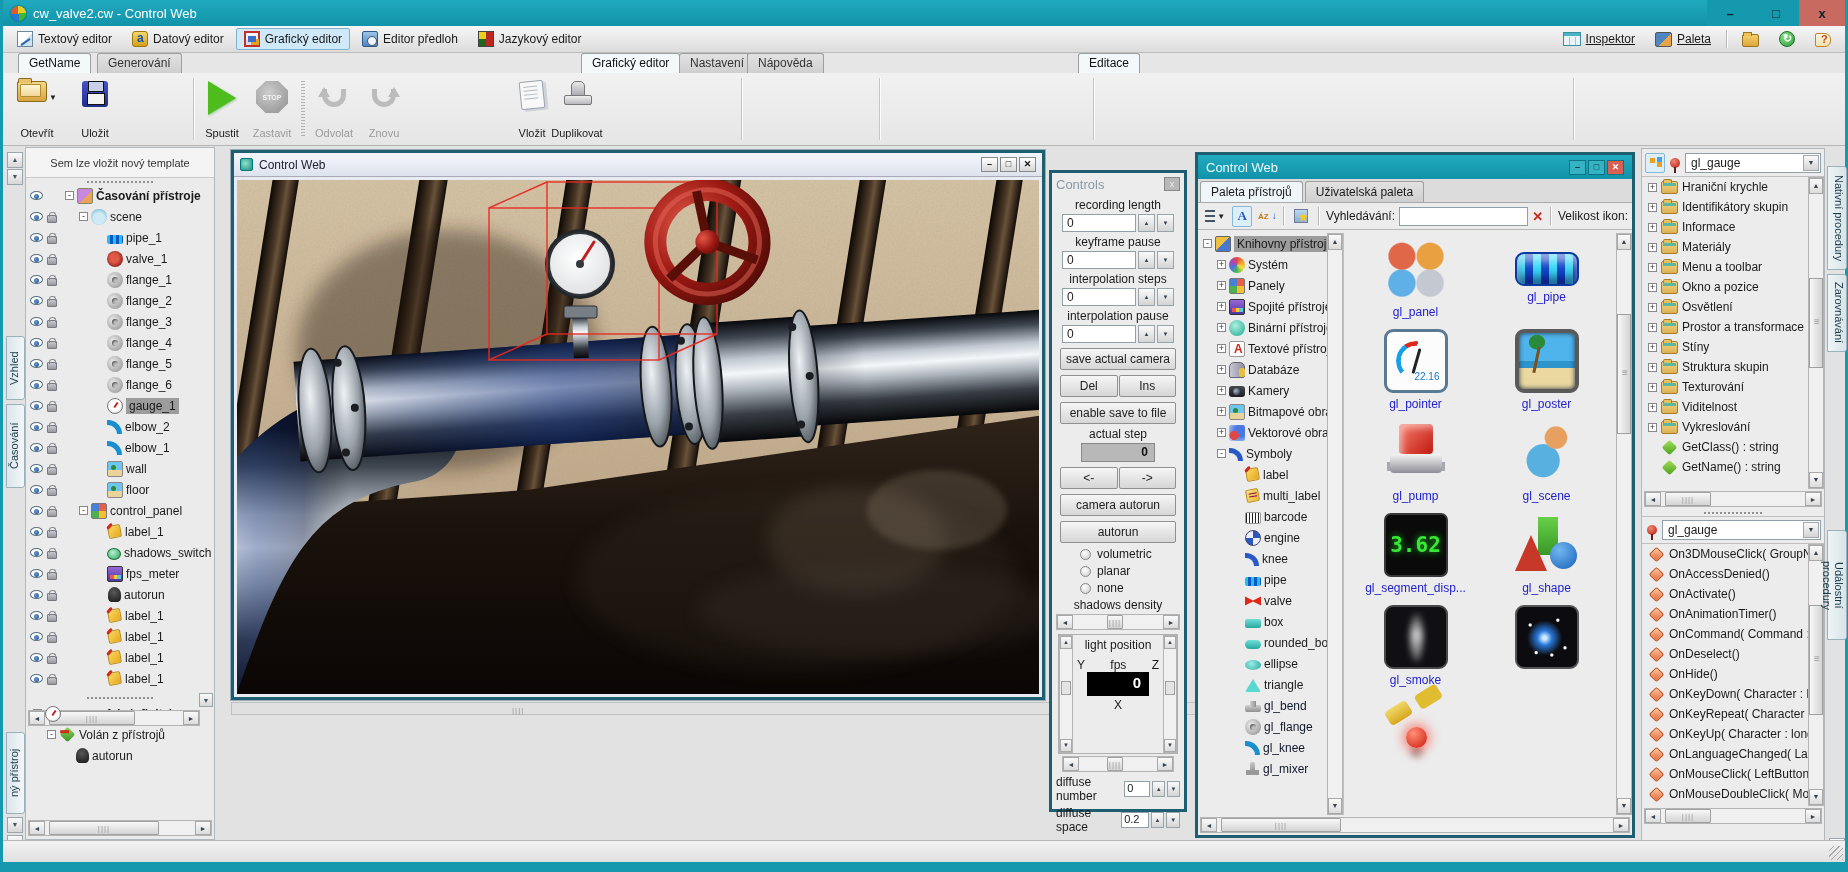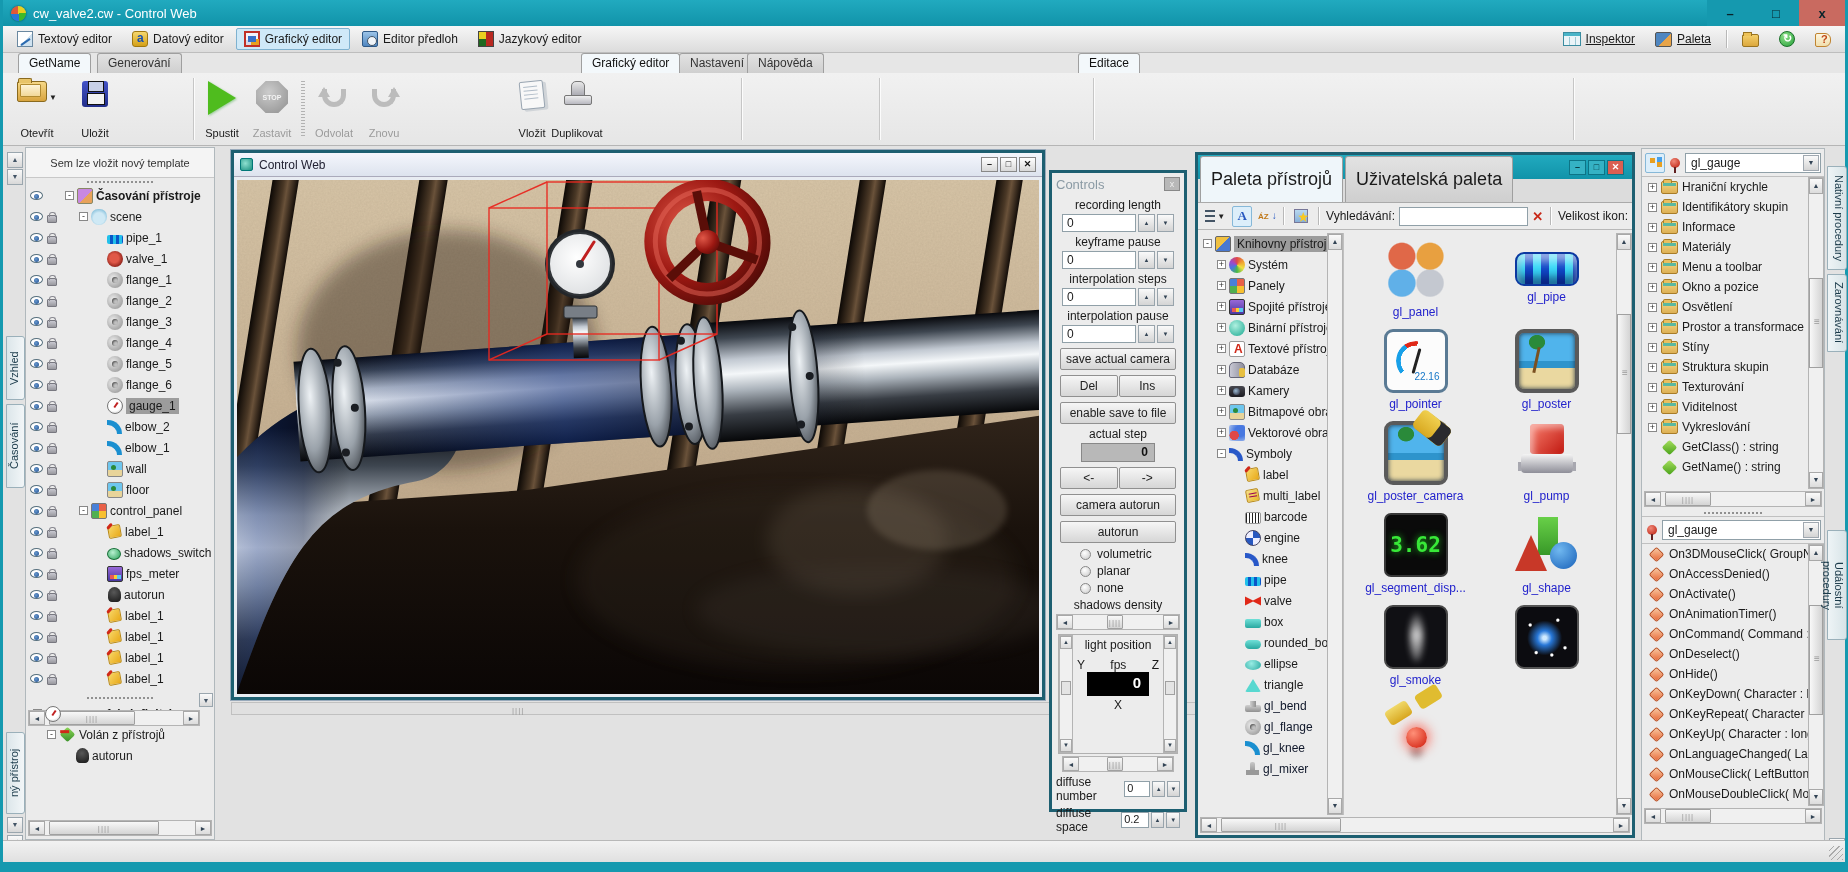--- a/index.html
+++ b/index.html
@@ -220,21 +220,21 @@
 .difrow{display:flex;align-items:center;gap:2px;margin:3px 4px 0;justify-content:flex-end}
 .difrow .di{width:30px;height:16px;background:#fff;border:1px solid #90a0a8;font-size:11px;padding:0 2px}
 .difrow .cspinbtn{width:15px;height:16px;line-height:14px}
 
 .palwin{position:absolute;left:1192px;top:152px;width:440px;height:686px;background:#ececec;border:3px solid #1d5f71}
 .paltitle{height:24px;background:linear-gradient(#21aabf,#1193a9);color:#f0f8fa;display:flex;align-items:center;padding:0 8px;font-size:13px}
 .palbtns{margin-left:auto;display:flex;gap:2px}
 .palbtn{width:17px;height:15px;background:#35b2c4;border:1px solid #0d7486;color:#06323a;font-size:9px;font-weight:bold;text-align:center;line-height:13px}
 .palbtn.close{background:#d95f52;color:#fff}
 .paltabs{height:24px;background:#dcdcdc;display:flex;align-items:flex-end;padding-left:2px;gap:2px;border-bottom:1px solid #aaa}
-.paltab{padding:12px 10px;border:1px solid #9f9f9f;border-bottom:none;border-radius:3px 3px 0 0;background:linear-gradient(#e2e2e2,#cfcfcf);font-size:18px}
+.paltab{padding:3px 10px;border:1px solid #9f9f9f;border-bottom:none;border-radius:3px 3px 0 0;background:linear-gradient(#e2e2e2,#cfcfcf);font-size:12px}
 .paltab[data-act="true"]{background:#eff6fa}
 .paltools{height:27px;display:flex;align-items:center;gap:4px;padding:0 4px;border-bottom:1px solid #b8b8b8;background:#ececec}
 .ptbtn{height:21px;min-width:20px;display:flex;align-items:center;justify-content:center;border:1px solid transparent;border-radius:2px;padding:0 2px}
 .ptbtn[data-act="true"]{border-color:#86b8d8;background:#dceefa}
 .ic-list{width:14px;height:12px;background:repeating-linear-gradient(#456 0 2px,transparent 2px 5px)}
 .ic-A{color:#2858c0;font-weight:bold;font-size:13px;font-family:"Liberation Serif",serif}
 .ic-sort{font-size:8px;color:#c07818;font-weight:bold;position:relative;padding-right:6px}
 .ic-sort::after{content:"↓";position:absolute;right:-2px;top:-2px;color:#2858c0;font-size:10px}
 .ic-star{width:16px;height:14px;background:linear-gradient(#b8d8f0,#88b0d8);border:1px solid #779;position:relative}
 .ic-star::after{content:"";position:absolute;left:3px;top:2px;width:10px;height:10px;background:#f8c820;clip-path:polygon(50% 0,63% 35%,100% 38%,70% 60%,82% 100%,50% 76%,18% 100%,30% 60%,0 38%,37% 35%)}
@@ -1287,34 +1287,34 @@
               <div class="glabel">gl_pointer</div>
             </div>
 
             <div class="gi">
               <div class="gicon" data-g="gl_poster">
                 <span class="gval"></span>
               </div>
               <div class="glabel">gl_poster</div>
             </div>
 
-            <div class="gi">
-              <div class="gicon" data-g="gl_poster_camera">
-                <span class="gval"></span>
-              </div>
-              <div class="glabel">gl_poster_camera</div>
-            </div>
 
             <div class="gi">
               <div class="gicon" data-g="gl_pump">
                 <span class="gval"></span>
               </div>
               <div class="glabel">gl_pump</div>
             </div>
 
+            <div class="gi">
+              <div class="gicon" data-g="gl_scene">
+                <span class="gval"></span>
+              </div>
+              <div class="glabel">gl_scene</div>
+            </div>
 
             <div class="gi">
               <div class="gicon" data-g="gl_segment">
                 <span class="gval">3.62</span>
               </div>
               <div class="glabel">gl_segment_disp...</div>
             </div>
 
             <div class="gi">
               <div class="gicon" data-g="gl_shape">

